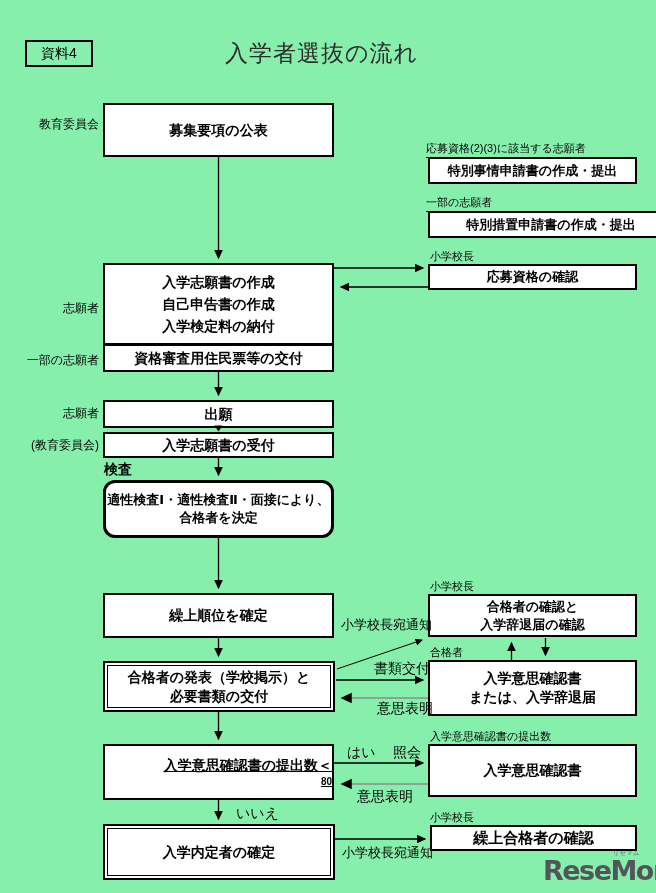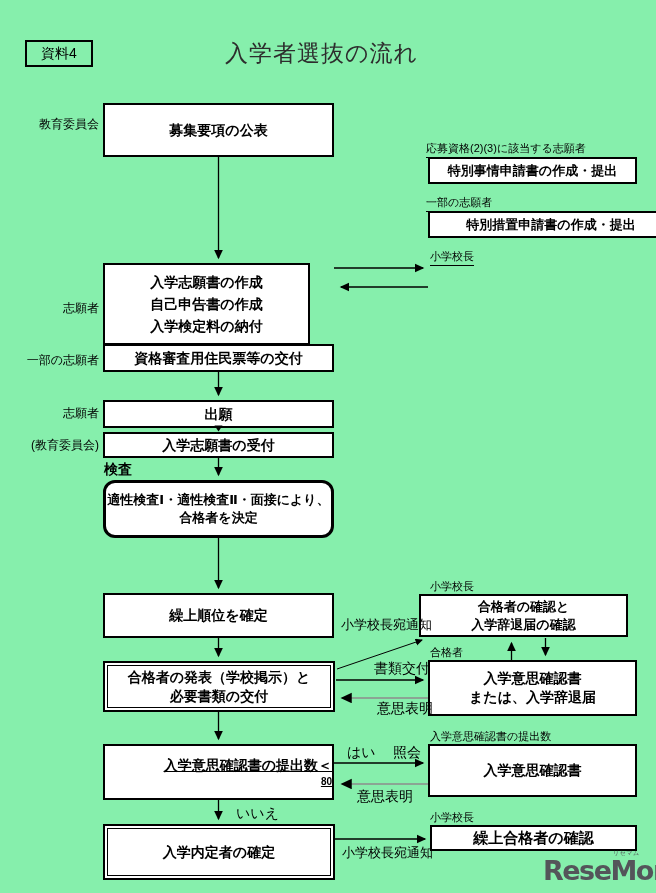--- a/index.html
+++ b/index.html
@@ -64,21 +64,21 @@
   <div class="actor" style="top:116px;">教育委員会</div>
   <div class="actor" style="top:300px;">志願者</div>
   <div class="actor" style="top:352px;">一部の志願者</div>
   <div class="actor" style="top:405px;">志願者</div>
   <div class="actor" style="top:437px;">(教育委員会)</div>
 
   <div class="box" style="left:103px;top:103px;width:231px;height:54px;">
     <span>募集要項の公表</span>
   </div>
 
-  <div class="box" style="left:103px;top:263px;width:207px;height:82px;justify-content:space-around;padding:6px 0;">
+  <div class="box" style="left:103px;top:263px;width:231px;height:82px;justify-content:space-around;padding:6px 0;">
     <span>入学志願書の作成</span>
     <span>自己申告書の作成</span>
     <span>入学検定料の納付</span>
   </div>
 
   <div class="box" style="left:103px;top:344px;width:231px;height:28px;">
     <span>資格審査用住民票等の交付</span>
   </div>
 
   <div class="box" style="left:103px;top:400px;width:231px;height:28px;">
@@ -118,23 +118,26 @@
   <div class="box" style="left:428px;top:157px;width:209px;height:27px;font-size:13px;">
     <span>特別事情申請書の作成・提出</span>
   </div>
 
   <div class="rlabel" style="left:426px;top:195px;"><span>一部の志願者</span></div>
   <div class="box" style="left:428px;top:211px;width:246px;height:27px;font-size:13px;">
     <span>特別措置申請書の作成・提出</span>
   </div>
 
   <div class="rlabel" style="left:430px;top:249px;"><span>小学校長</span></div>
+  <div class="box" style="left:428px;top:264px;width:209px;height:26px;font-size:13px;">
+    <span>応募資格の確認</span>
+  </div>
 
   <div class="rlabel" style="left:430px;top:579px;"><span>小学校長</span></div>
-  <div class="box" style="left:419px;top:594px;width:209px;height:43px;font-size:13px;">
+  <div class="box" style="left:428px;top:594px;width:209px;height:43px;font-size:13px;">
     <span>合格者の確認と</span>
     <span>入学辞退届の確認</span>
   </div>
 
   <div class="rlabel" style="left:430px;top:645px;"><span>合格者</span></div>
   <div class="box" style="left:428px;top:660px;width:209px;height:56px;">
     <span>入学意思確認書</span>
     <span>または、入学辞退届</span>
   </div>
 

